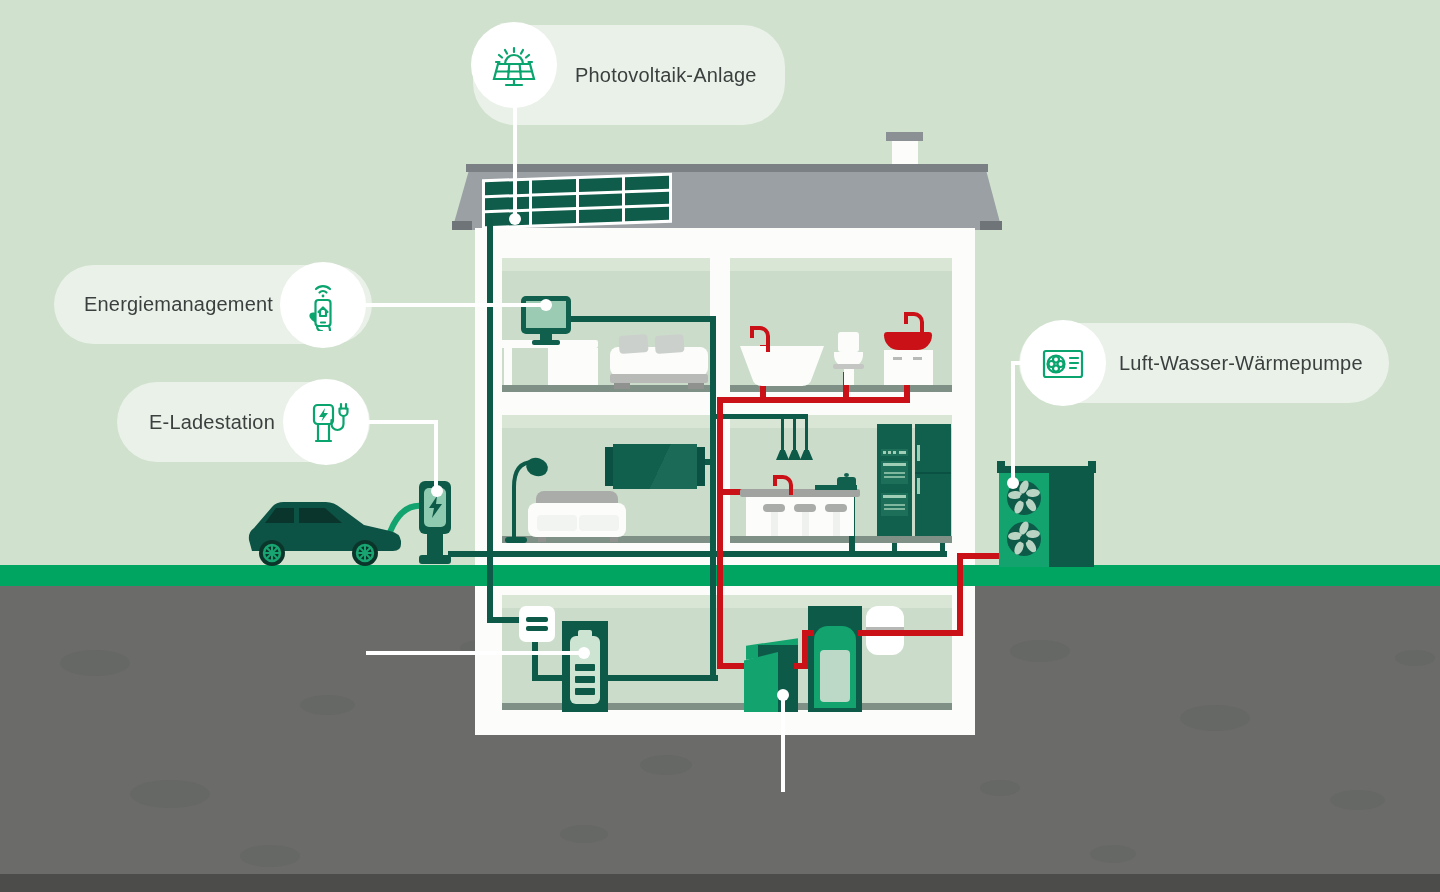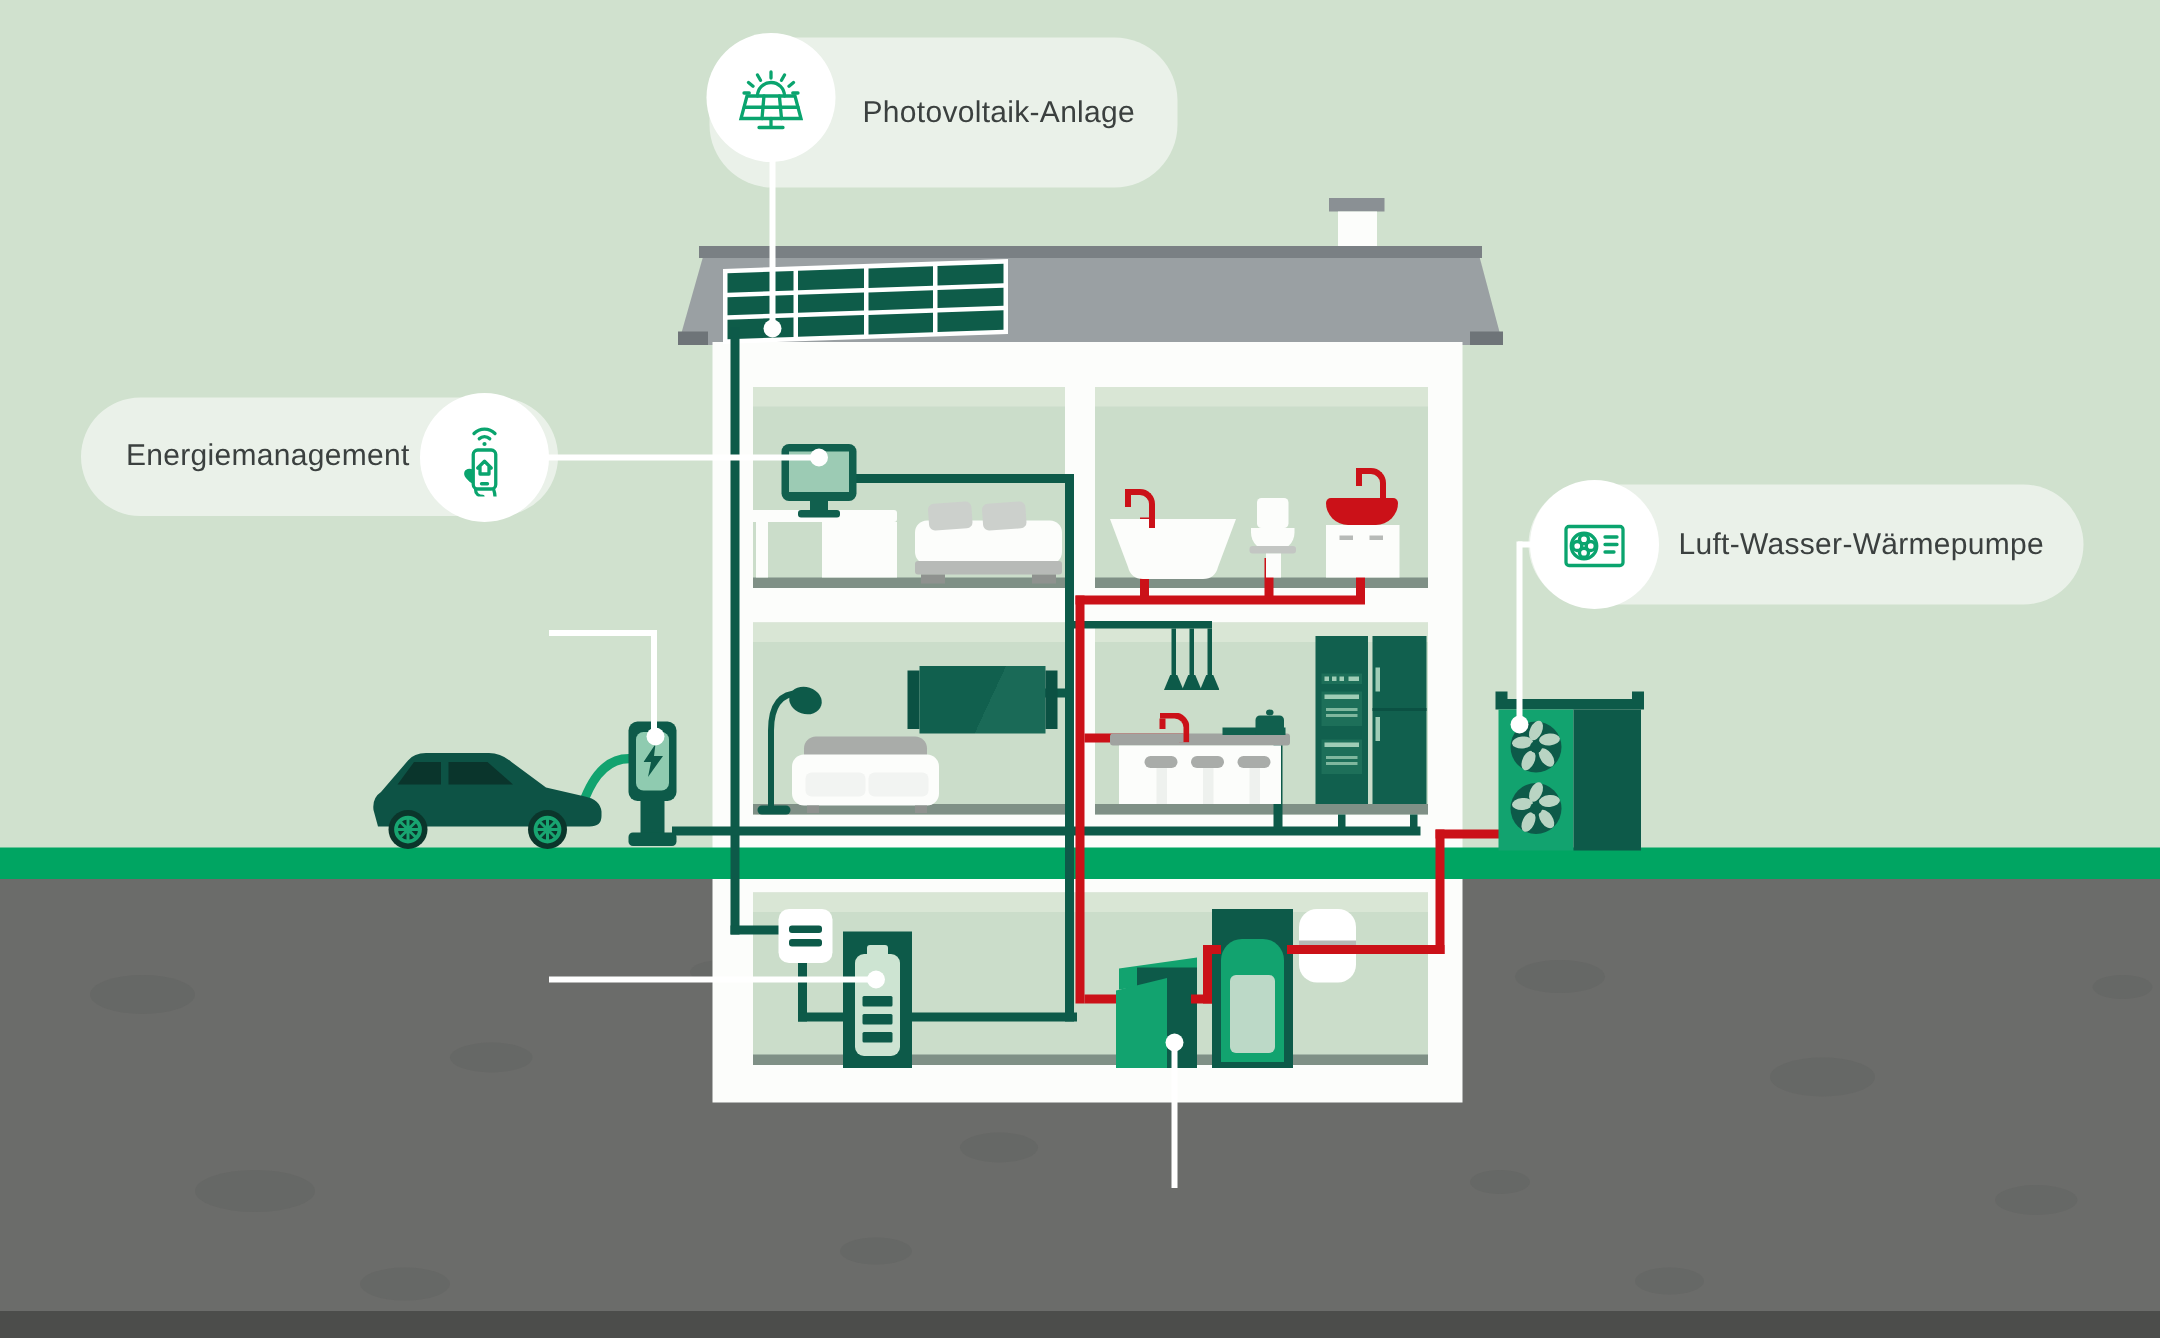--- a/index.html
+++ b/index.html
@@ -322,20 +322,33 @@
         <circle cx="26" cy="17" r="1.4" fill="#0aa46e" stroke="none"></circle>
         <rect x="18.5" y="21" width="15" height="26" rx="3"></rect>
         <path d="M21.5,33 L26,28.5 L30.5,33 M23,32 V37 H29 V32"></path>
         <path d="M24,43.5 H28"></path>
         <path d="M18.5,34 C13,32 11,36.5 13.5,39.5 C15,41.5 17,43 18.5,43.8 Z" fill="#0aa46e" stroke="none"></path>
         <path d="M20,47 C20,50 22,52 25,52 M32,47 C33,50 33,51 33,52"></path>
       </svg>
     </div>
   </div>
 
+  <div class="pill" style="left:117px;top:382px;width:253px;height:80px">
+    <span class="pill-text" style="margin-left:32px">E-Ladestation</span>
+    <div class="pill-circle" style="left:166px;top:-3px">
+      <svg width="52" height="52" viewBox="0 0 52 52" fill="none" stroke="#0aa46e" stroke-width="2.2" stroke-linecap="round" stroke-linejoin="round">
+        <rect x="14" y="9" width="19" height="19" rx="3.5"></rect>
+        <path d="M25,12 L19,21 H23 L21.5,25.5 L28,17 H24 Z" fill="#0aa46e" stroke="none"></path>
+        <path d="M18,28 V45 M29,28 V45 M16,45 H31"></path>
+        <path d="M41,8 V12.5 M46,8 V12.5"></path>
+        <path d="M39.5,12.5 H47.5 V16 a4,4 0 0 1 -8,0 Z"></path>
+        <path d="M43.5,20 V28 a6,6 0 0 1 -12,0 V24"></path>
+      </svg>
+    </div>
+  </div>
 
   <div class="pill" style="left:1019px;top:323px;width:370px;height:80px">
     <div class="pill-circle" style="left:1px;top:-3px">
       <svg width="52" height="52" viewBox="0 0 52 52" fill="none" stroke="#0aa46e" stroke-width="2.2" stroke-linecap="round" stroke-linejoin="round">
         <rect x="7" y="14" width="38" height="26" rx="2"></rect>
         <circle cx="19" cy="27" r="8.5"></circle>
         <circle cx="19" cy="22.5" r="3"></circle>
         <circle cx="23.5" cy="27" r="3"></circle>
         <circle cx="19" cy="31.5" r="3"></circle>
         <circle cx="14.5" cy="27" r="3"></circle>

